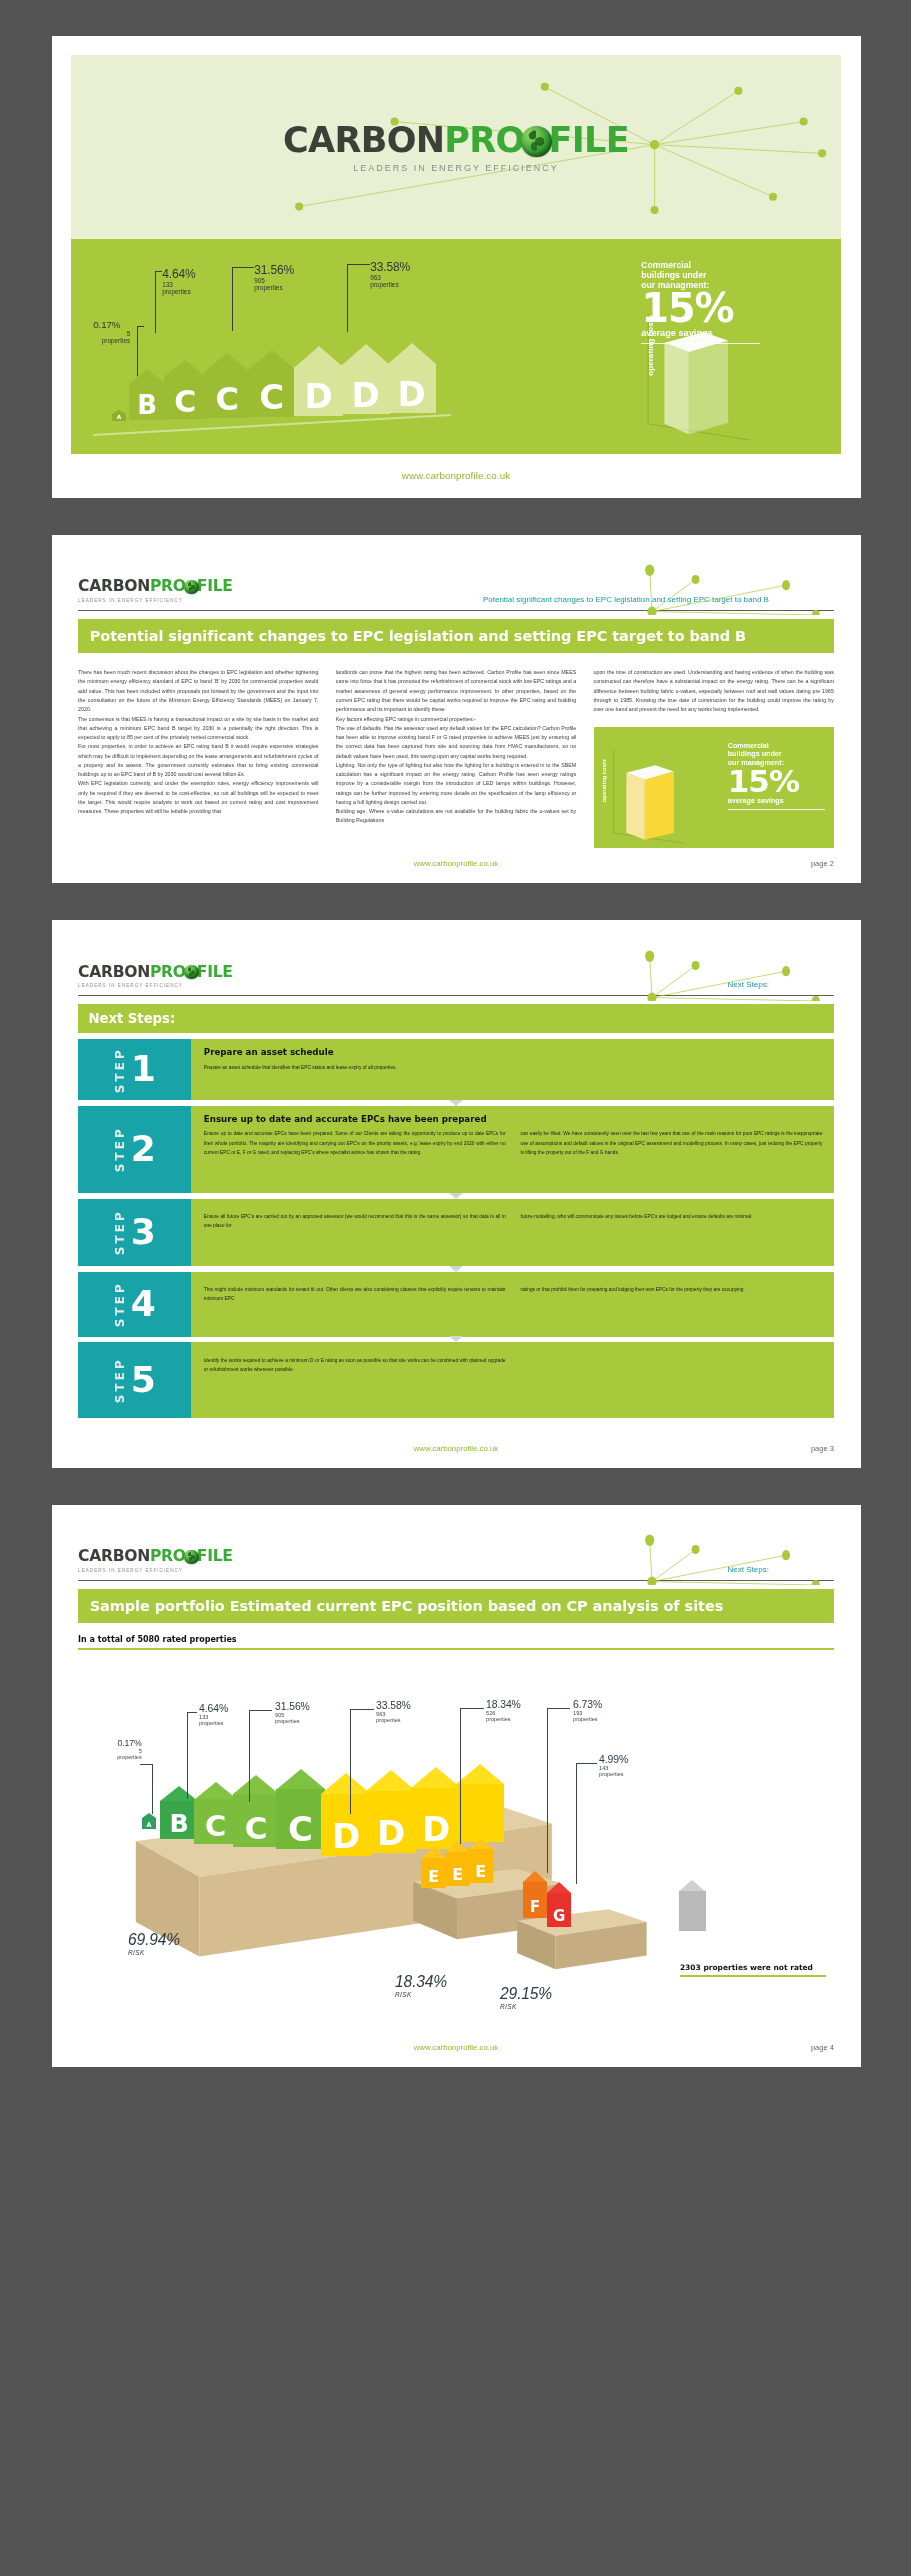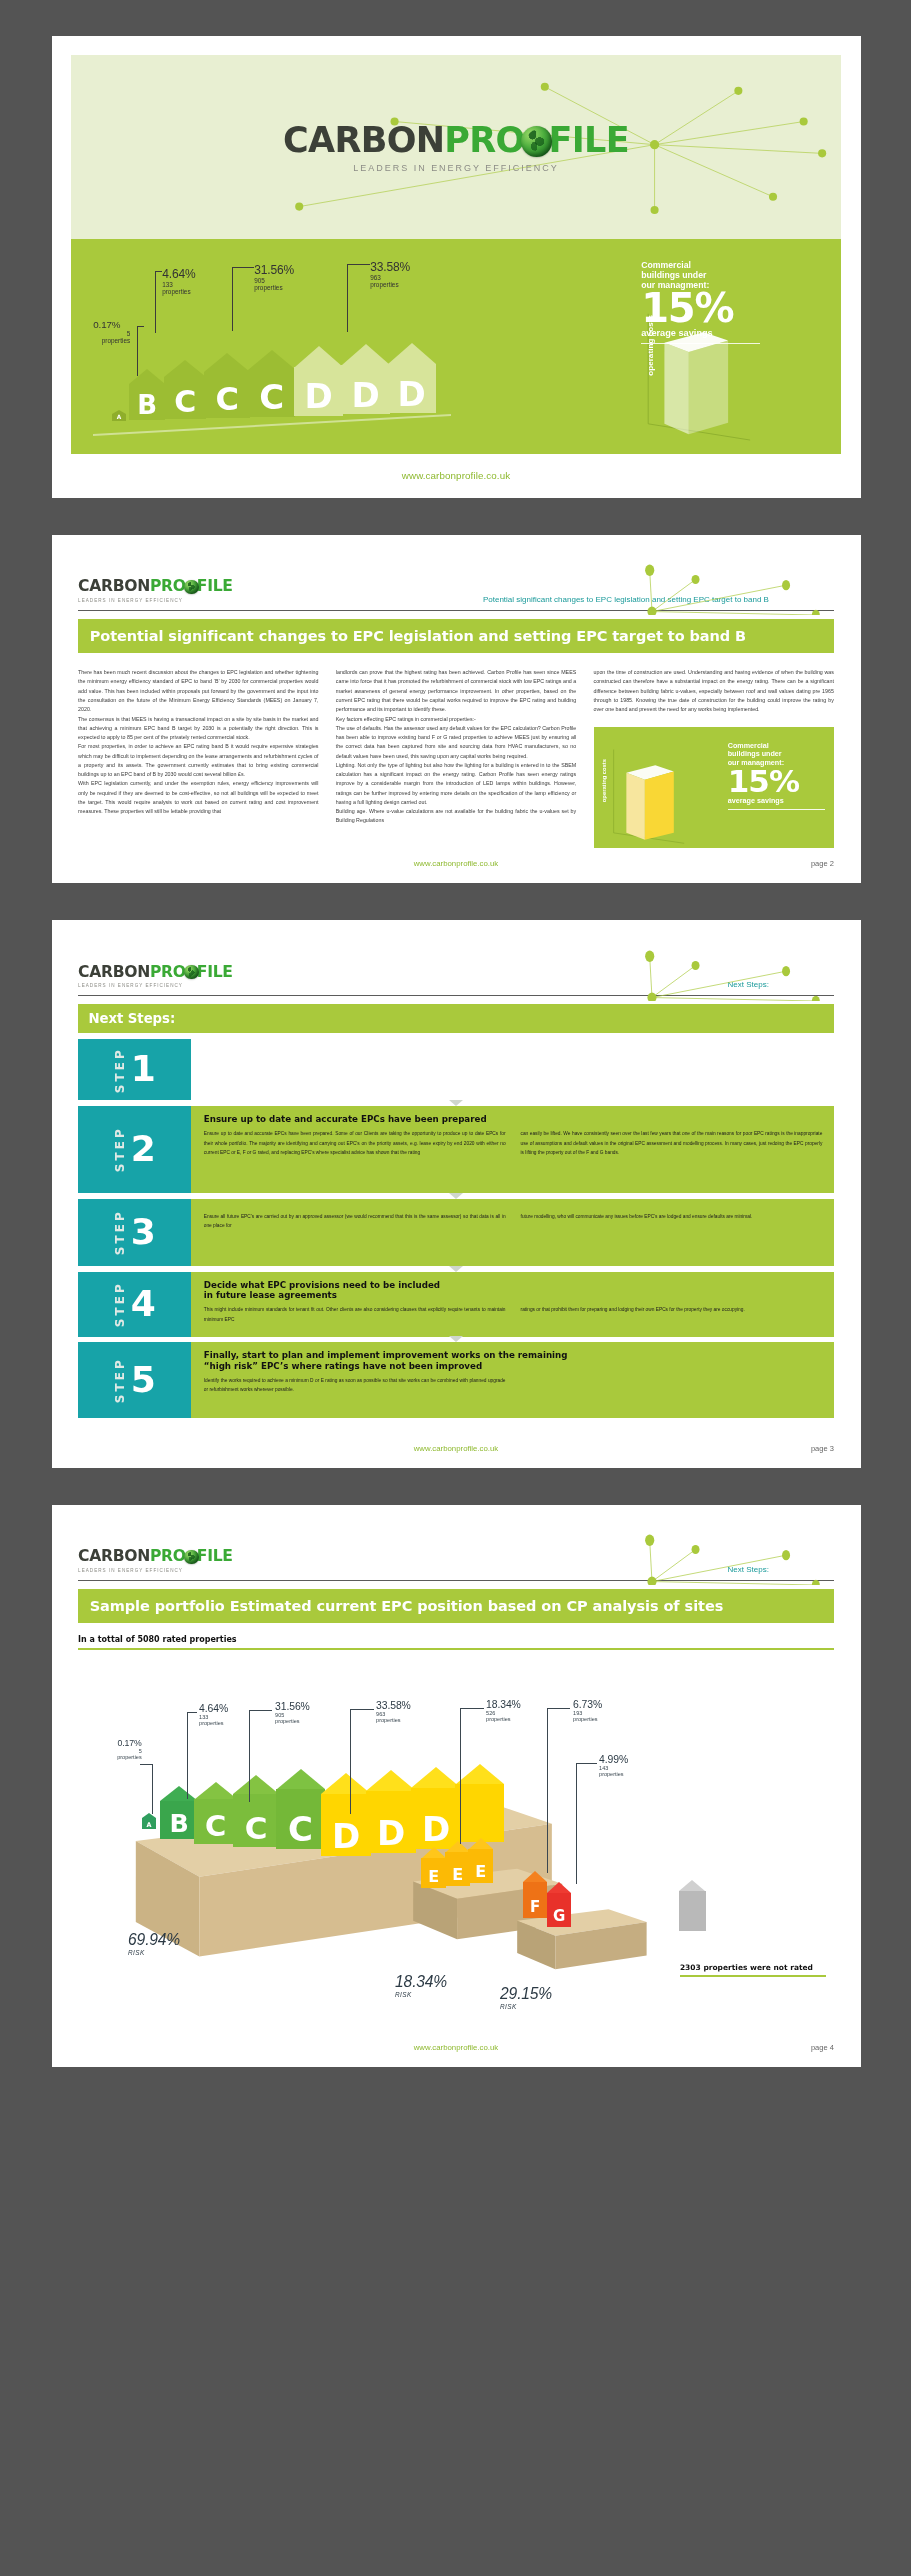--- a/index.html
+++ b/index.html
@@ -538,20 +538,27 @@
 
   <div class="band nx-band">Next Steps:</div>
 
   <div class="steps">
 
     <div class="step" style="min-height:61px;">
       <div class="step-num">
         <span class="step-word">STEP</span>
         <span class="step-digit">1</span>
       </div>
+      <div class="step-body">
+        <div class="step-h">Prepare an asset schedule</div>
+        <div class="step-cols">
+          <p>Prepare an asset schedule that identifies that EPC status and lease expiry of all properties.</p>
+          <p></p>
+        </div>
+      </div>
       <div class="arrow-dn"></div>
     </div>
 
     <div class="step" style="min-height:87px;">
       <div class="step-num">
         <span class="step-word">STEP</span>
         <span class="step-digit">2</span>
       </div>
       <div class="step-body">
         <div class="step-h">Ensure up to date and accurate EPCs have been prepared</div>
@@ -576,38 +583,34 @@
       </div>
       <div class="arrow-dn"></div>
     </div>
 
     <div class="step" style="min-height:65px;">
       <div class="step-num">
         <span class="step-word">STEP</span>
         <span class="step-digit">4</span>
       </div>
       <div class="step-body">
-        <div class="step-h" style="white-space:pre-line;">Decide what EPC provisions need to be included
-in future lease agreements</div>
         <div class="step-cols">
           <p>This might include minimum standards for tenant fit out. Other clients are also considering clauses that explicitly require tenants to maintain minimum EPC</p>
           <p>ratings or that prohibit them for preparing and lodging their own EPCs for the property they are occupying.</p>
         </div>
       </div>
       <div class="arrow-dn"></div>
     </div>
 
     <div class="step" style="min-height:76px;">
       <div class="step-num">
         <span class="step-word">STEP</span>
         <span class="step-digit">5</span>
       </div>
       <div class="step-body">
-        <div class="step-h" style="white-space:pre-line;">Finally, start to plan and implement improvement works on the remaining
-“high risk” EPC’s where ratings have not been improved</div>
         <div class="step-cols">
           <p>Identify the works required to achieve a minimum D or E rating as soon as possible so that site works can be combined with planned upgrade or refurbishment works wherever possible.</p>
           <p></p>
         </div>
       </div>
     </div>
 
   </div>
 
   <div class="pfoot" style="padding-top:19.7px;">

